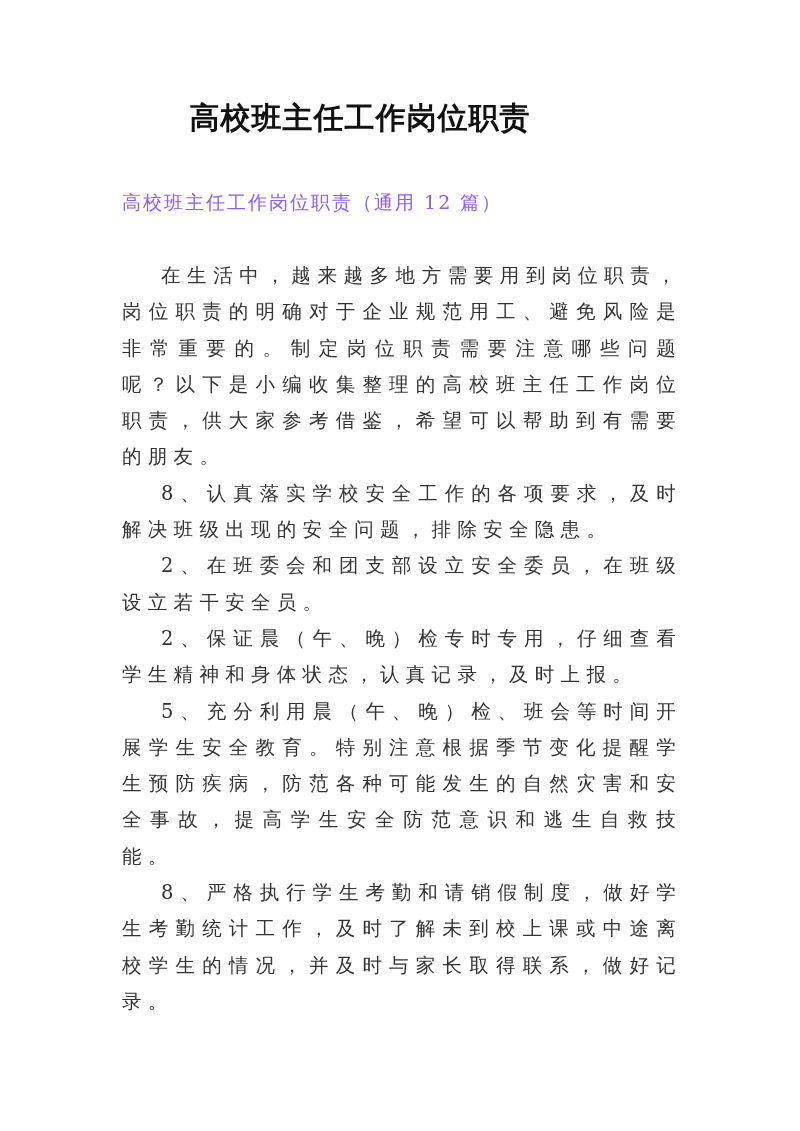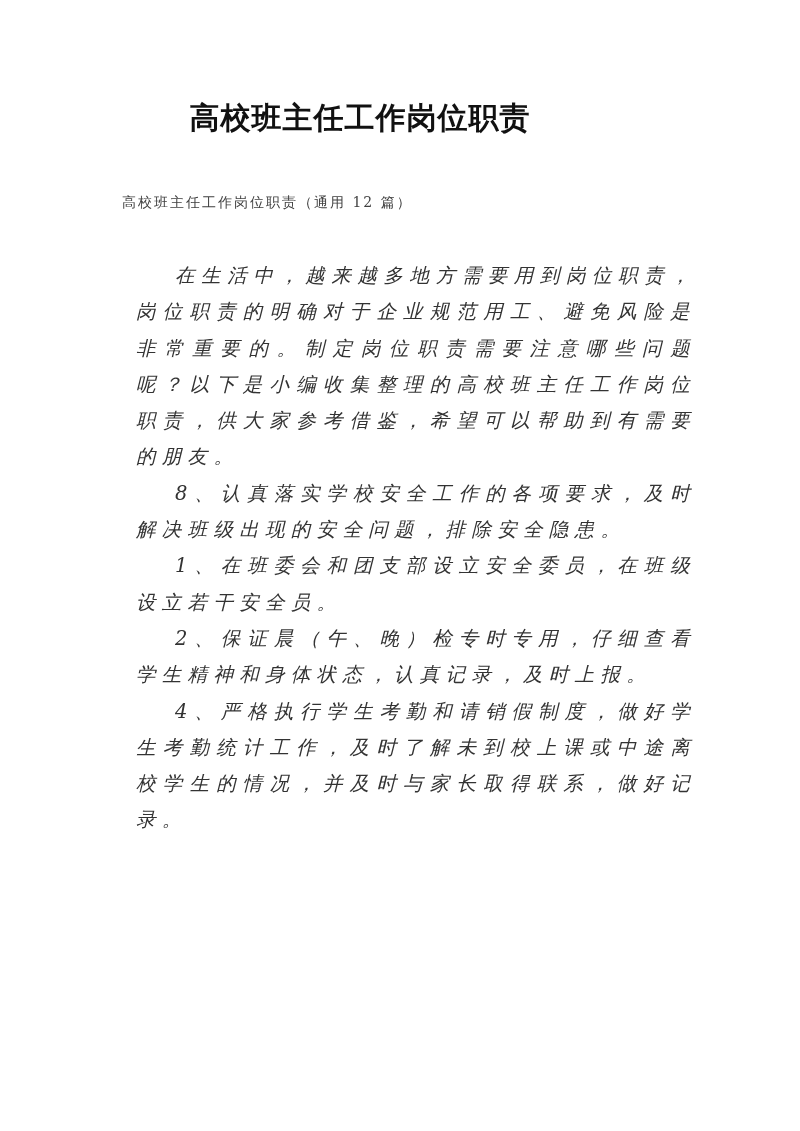--- a/index.html
+++ b/index.html
@@ -35,50 +35,50 @@
     letter-spacing: 1px;
     color: #111111;
     line-height: 40px;
     margin: 0;
   }
   .subtitle {
     position: absolute;
     top: 188px;
     left: 122px;
     width: 560px;
-    font-size: 14px;
+    font-size: 19px;
     line-height: 28px;
-    color: #404040;
+    color: #8b5cf6;
     letter-spacing: 2px;
     white-space: nowrap;
   }
   .body-text {
     position: absolute;
     top: 258px;
-    left: 136px;
+    left: 122px;
     width: 560px;
     font-size: 19.5px;
     line-height: 36.3px;
     color: #333333;
     letter-spacing: 6.3px;
     text-align: justify;
-    font-style: italic;
   }
   .body-text p {
     margin: 0;
     text-indent: 2em;
     word-break: break-all;
   }
 </style>
 </head>
 <body>
 
 <div class="page">
   <h1 class="title">高校班主任工作岗位职责</h1>
   <div class="subtitle">高校班主任工作岗位职责（通用 12 篇）</div>
   <div class="body-text">
     <p>在生活中，越来越多地方需要用到岗位职责，岗位职责的明确对于企业规范用工、避免风险是非常重要的。制定岗位职责需要注意哪些问题呢？以下是小编收集整理的高校班主任工作岗位职责，供大家参考借鉴，希望可以帮助到有需要的朋友。</p>
     <p>8、认真落实学校安全工作的各项要求，及时解决班级出现的安全问题，排除安全隐患。</p>
-    <p>1、在班委会和团支部设立安全委员，在班级设立若干安全员。</p>
+    <p>2、在班委会和团支部设立安全委员，在班级设立若干安全员。</p>
     <p>2、保证晨（午、晚）检专时专用，仔细查看学生精神和身体状态，认真记录，及时上报。</p>
-    <p>4、严格执行学生考勤和请销假制度，做好学生考勤统计工作，及时了解未到校上课或中途离校学生的情况，并及时与家长取得联系，做好记录。</p>
+    <p>5、充分利用晨（午、晚）检、班会等时间开展学生安全教育。特别注意根据季节变化提醒学生预防疾病，防范各种可能发生的自然灾害和安全事故，提高学生安全防范意识和逃生自救技能。</p>
+    <p>8、严格执行学生考勤和请销假制度，做好学生考勤统计工作，及时了解未到校上课或中途离校学生的情况，并及时与家长取得联系，做好记录。</p>
   </div>
 </div>
 
 </body></html>

